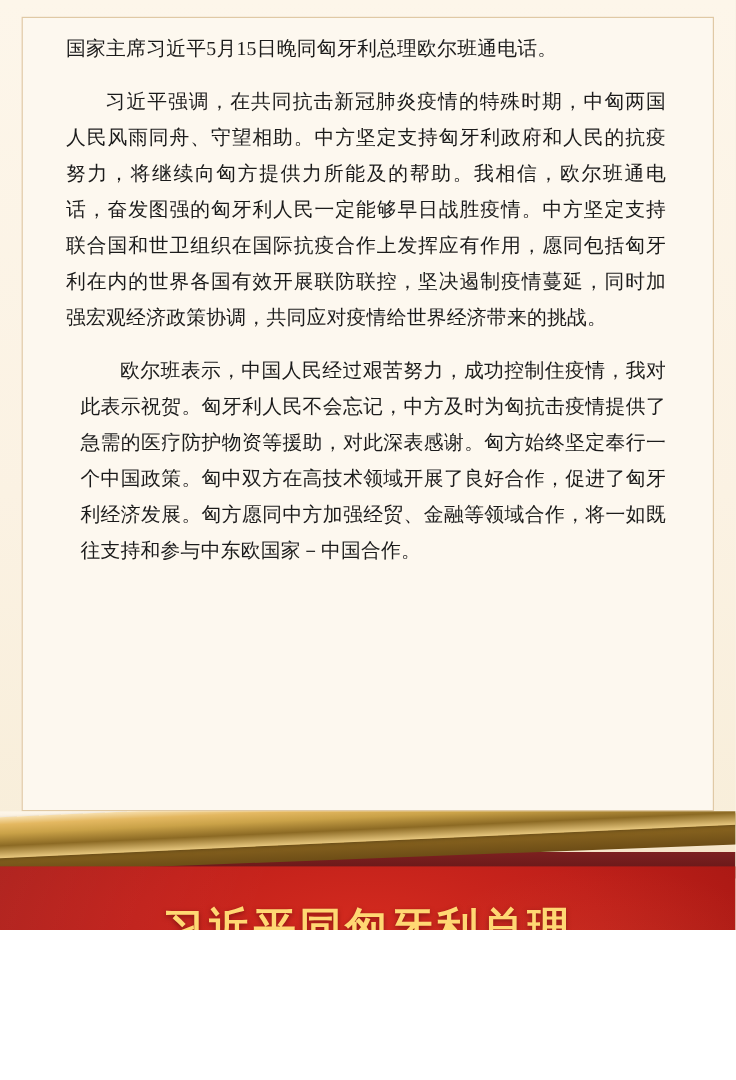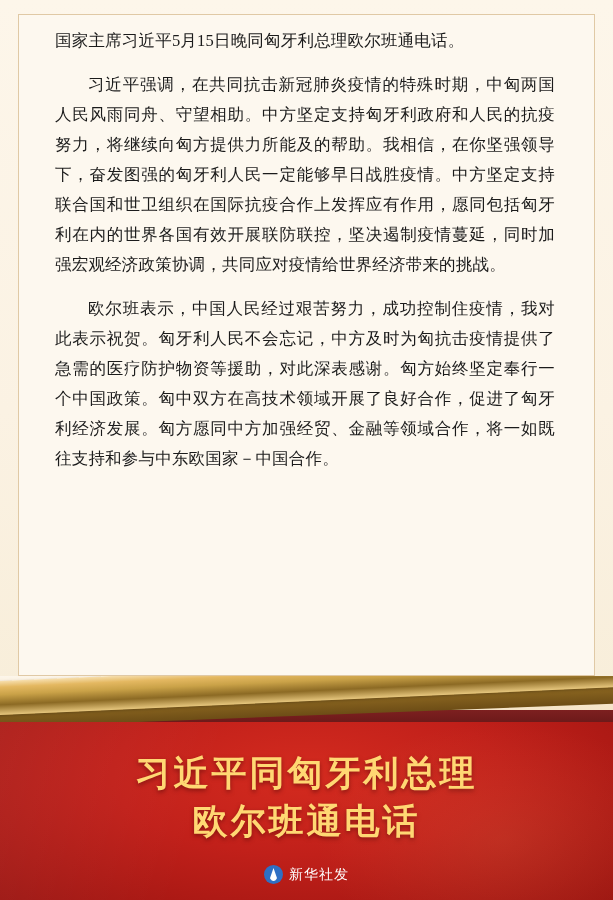--- a/index.html
+++ b/index.html
@@ -9,21 +9,21 @@
   }
   body {
     width: 613px;
     height: 900px;
     font-family: "Liberation Serif", "DejaVu Serif", serif;
     overflow: hidden;
   }
   .poster {
     position: relative;
     width: 613px;
-    height: 900px;
+    height: 775px;
     background: #f6e9d6;
     box-sizing: border-box;
     overflow: hidden;
   }
   
   .paper-area {
     position: absolute;
     left: 0;
     top: 0;
     width: 613px;
@@ -61,20 +61,21 @@
   }
   .article p.lead {
     text-indent: 0;
     font-weight: normal;
   }
   .article p.indent {
     text-indent: 2em;
   }
   .article p:last-child {
     margin-bottom: 0;
+    margin-left: 12px;
   }
 
   
   .ribbon {
     position: absolute;
     left: 0;
     top: 676px;
     width: 613px;
     height: 56px;
     overflow: hidden;
@@ -203,21 +204,21 @@
 </head>
 <body>
 
 <div class="poster">
 
   <div class="paper-area">
     <div class="paper-inner"></div>
 
     <div class="article">
       <p class="lead">国家主席习近平5月15日晚同匈牙利总理欧尔班通电话。</p>
-      <p class="indent">习近平强调，在共同抗击新冠肺炎疫情的特殊时期，中匈两国人民风雨同舟、守望相助。中方坚定支持匈牙利政府和人民的抗疫努力，将继续向匈方提供力所能及的帮助。我相信，在你坚强领导下，奋发图强的匈牙利人民一定能够早日战胜疫情。中方坚定支持联合国和世卫组织在国际抗疫合作上发挥应有作用，愿同包括匈牙利在内的世界各国有效开展联防联控，坚决遏制疫情蔓延，同时加强宏观经济政策协调，共同应对疫情给世界经济带来的挑战。</p>
+      <p class="indent">习近平强调，在共同抗击新冠肺炎疫情的特殊时期，中匈两国人民风雨同舟、守望相助。中方坚定支持匈牙利政府和人民的抗疫努力，将继续向匈方提供力所能及的帮助。我相信，欧尔班通电话，奋发图强的匈牙利人民一定能够早日战胜疫情。中方坚定支持联合国和世卫组织在国际抗疫合作上发挥应有作用，愿同包括匈牙利在内的世界各国有效开展联防联控，坚决遏制疫情蔓延，同时加强宏观经济政策协调，共同应对疫情给世界经济带来的挑战。</p>
       <p class="indent">欧尔班表示，中国人民经过艰苦努力，成功控制住疫情，我对此表示祝贺。匈牙利人民不会忘记，中方及时为匈抗击疫情提供了急需的医疗防护物资等援助，对此深表感谢。匈方始终坚定奉行一个中国政策。匈中双方在高技术领域开展了良好合作，促进了匈牙利经济发展。匈方愿同中方加强经贸、金融等领域合作，将一如既往支持和参与中东欧国家－中国合作。</p>
     </div>
   </div>
 
   <div class="ribbon">
     <div class="ribbon-base"></div>
     <div class="ribbon-dark"></div>
     <div class="ribbon-gold2"></div>
     <div class="ribbon-gold"></div>
   </div>

